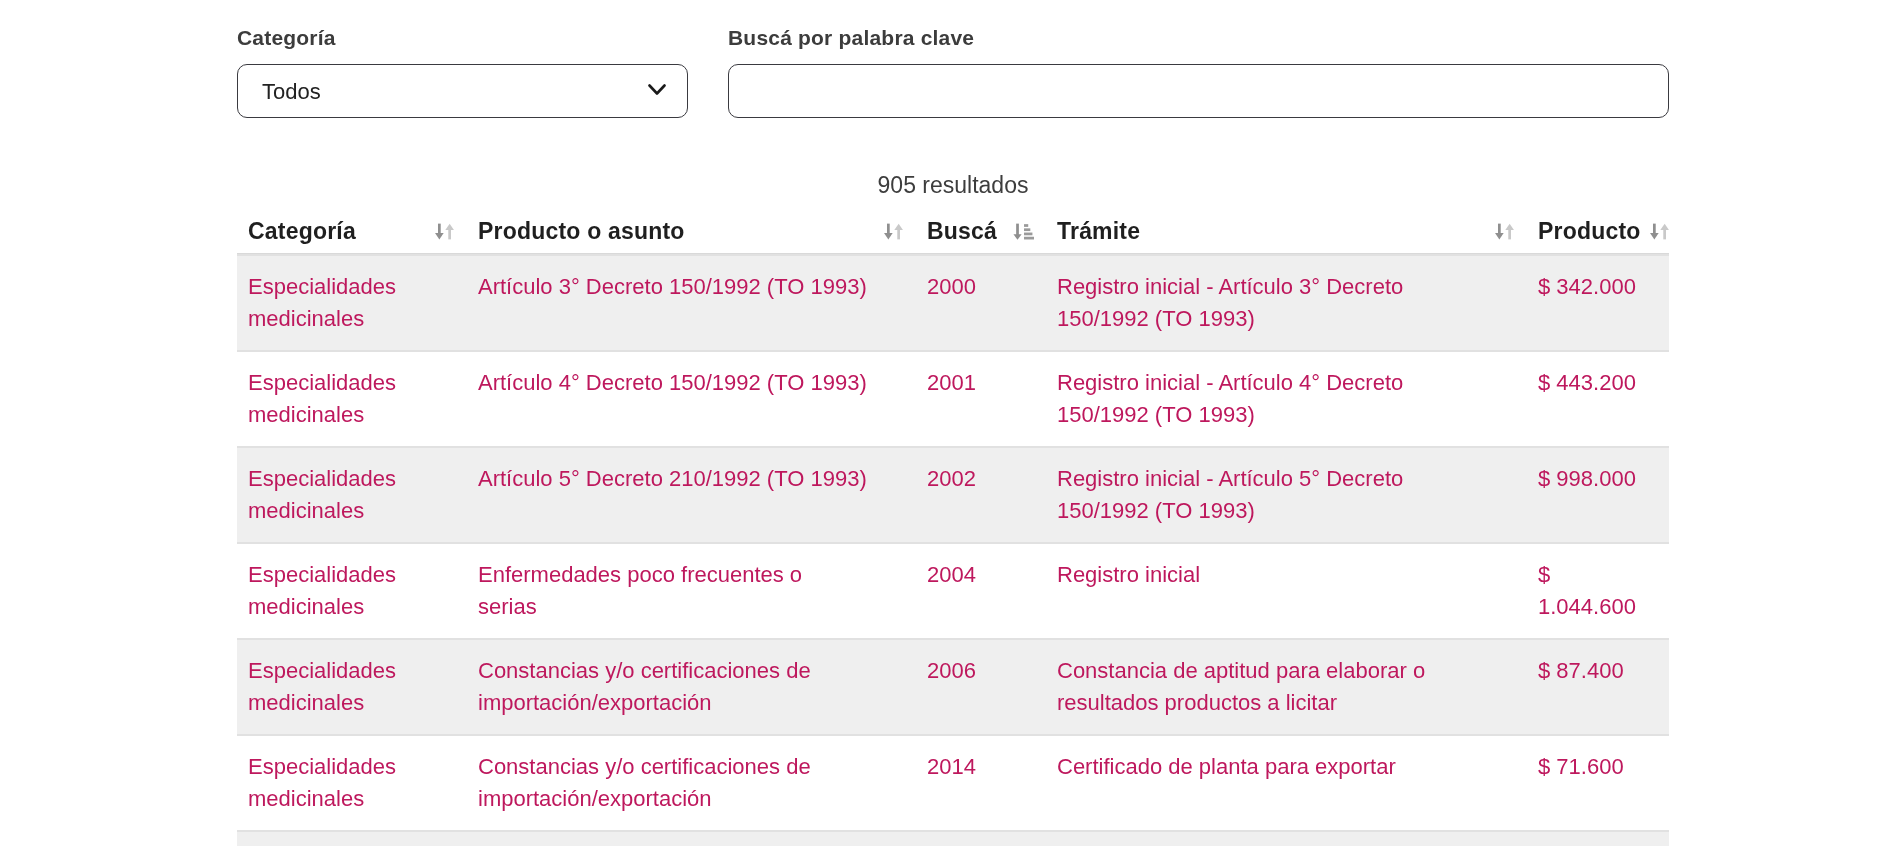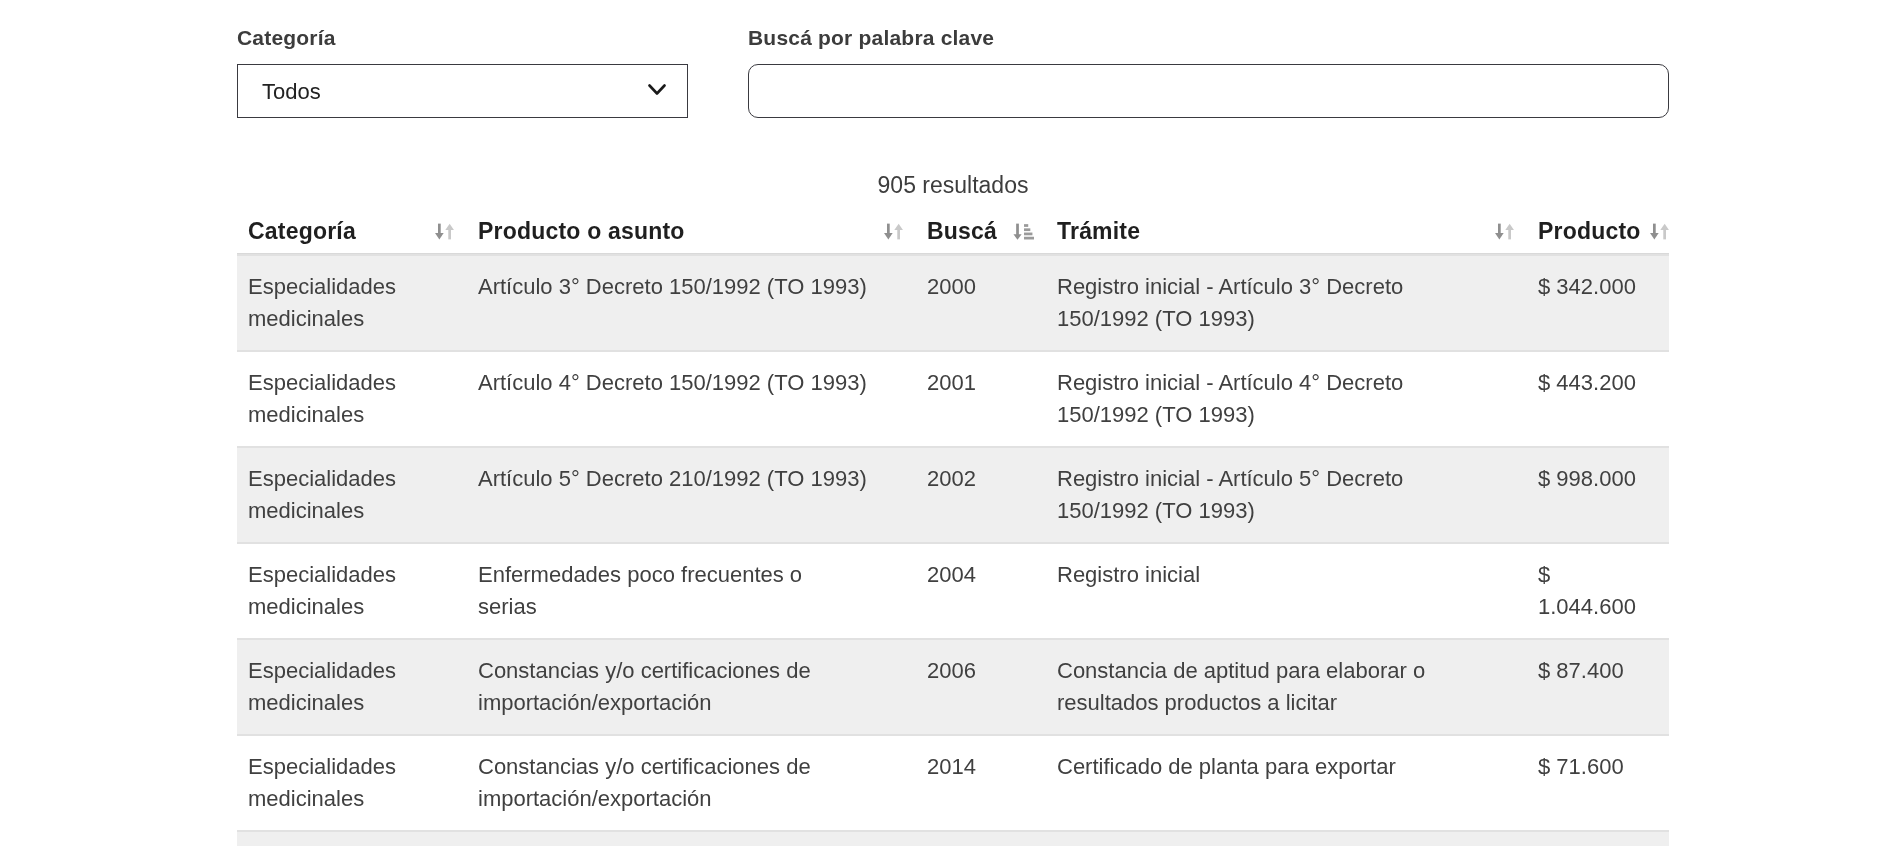--- a/index.html
+++ b/index.html
@@ -7,30 +7,30 @@
     width: 1893px; height: 863px; overflow: hidden;
     background: #ffffff;
     font-family: "Liberation Sans", sans-serif;
     color: #3d3d3d;
   }
   .content { margin-left: 237px; width: 1432px; }
 
   
   .filters { display: flex; padding-top: 25px; }
   .filter-col-category { width: 451px; margin-right: 40px; }
-  .filter-col-search { flex: 1; margin-left: 20px; }
+  .filter-col-search { flex: 1; }
   .field-label {
     display: block; font-size: 21px; font-weight: 700; color: #3c3c3c;
     line-height: 25px; margin-bottom: 14px; letter-spacing: 0.2px;
   }
   .select-wrap { position: relative; }
   select.field-control {
     -webkit-appearance: none; -moz-appearance: none; appearance: none;
     width: 100%; height: 54px;
-    border: 1px solid #3a3a40; border-radius: 0;
+    border: 1px solid #3a3a40; border-radius: 10px;
     background: #ffffff; color: #222222;
     font-family: "Liberation Sans", sans-serif;
     font-size: 22px; padding: 0 54px 0 24px;
   }
   .chevron {
     position: absolute; right: 22px; top: 50%; margin-top: -7px;
     pointer-events: none; width: 18px; height: 12px;
   }
   input.field-control {
     width: 100%; height: 54px;
@@ -58,21 +58,21 @@
     font-size: 23px; font-weight: 700; color: #1f1f1f;
     border-bottom: 1px solid #d9d9d9;
     cursor: pointer; letter-spacing: 0.2px;
   }
   .th-inner { display: flex; align-items: center; justify-content: space-between; }
   .sort-icon { flex: 0 0 auto; margin-left: 8px; }
 
   td {
     vertical-align: top;
     padding: 15px 12px 15px 11px;
-    font-size: 22px; line-height: 32px; color: #404040;
+    font-size: 22px; line-height: 32px; color: #be185d;
     border-top: 2px solid #e1e1e1;
     white-space: pre-line;
     overflow: hidden;
   }
   tbody tr.zebra-odd  { background: #efefef; }
   tbody tr.zebra-even { background: #ffffff; }
   tr.partial-row td { padding: 0; height: 16px; }
 </style>
 </head>
 <body>

